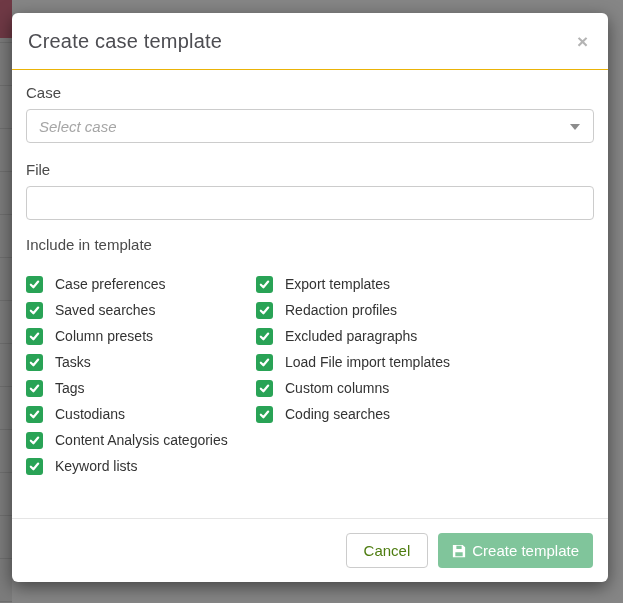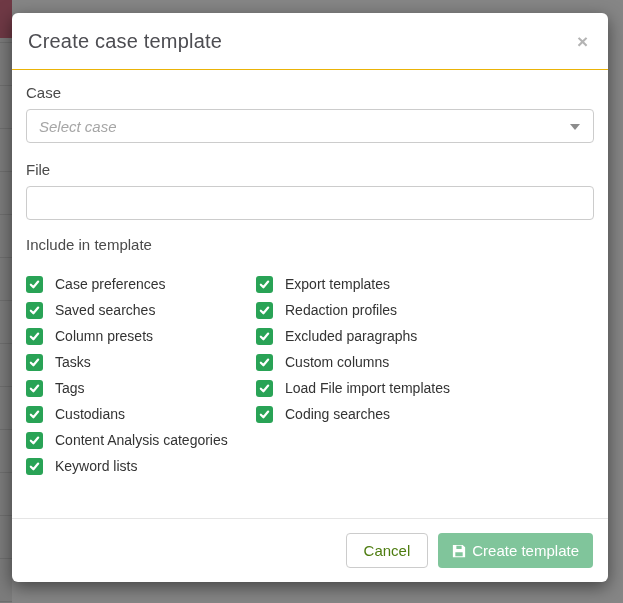--- a/index.html
+++ b/index.html
@@ -228,30 +228,30 @@
             </span>
             <span class="chk-label">Excluded paragraphs</span>
           </label>
 
           <label class="chk-row">
             <span class="chk" style="background: rgb(41, 163, 86);">
               <svg width="11" height="11" viewBox="0 0 12 12">
                 <path d="M2 6.2l2.8 2.8L10 2.8" stroke="#fff" stroke-width="2.4" fill="none" stroke-linecap="round" stroke-linejoin="round"></path>
               </svg>
             </span>
+            <span class="chk-label">Load File import templates</span>
+          </label>
+
+          <label class="chk-row">
+            <span class="chk" style="background: rgb(41, 163, 86);">
+              <svg width="11" height="11" viewBox="0 0 12 12">
+                <path d="M2 6.2l2.8 2.8L10 2.8" stroke="#fff" stroke-width="2.4" fill="none" stroke-linecap="round" stroke-linejoin="round"></path>
+              </svg>
+            </span>
             <span class="chk-label">Custom columns</span>
-          </label>
-
-          <label class="chk-row">
-            <span class="chk" style="background: rgb(41, 163, 86);">
-              <svg width="11" height="11" viewBox="0 0 12 12">
-                <path d="M2 6.2l2.8 2.8L10 2.8" stroke="#fff" stroke-width="2.4" fill="none" stroke-linecap="round" stroke-linejoin="round"></path>
-              </svg>
-            </span>
-            <span class="chk-label">Load File import templates</span>
           </label>
 
           <label class="chk-row">
             <span class="chk" style="background: rgb(41, 163, 86);">
               <svg width="11" height="11" viewBox="0 0 12 12">
                 <path d="M2 6.2l2.8 2.8L10 2.8" stroke="#fff" stroke-width="2.4" fill="none" stroke-linecap="round" stroke-linejoin="round"></path>
               </svg>
             </span>
             <span class="chk-label">Coding searches</span>
           </label>

